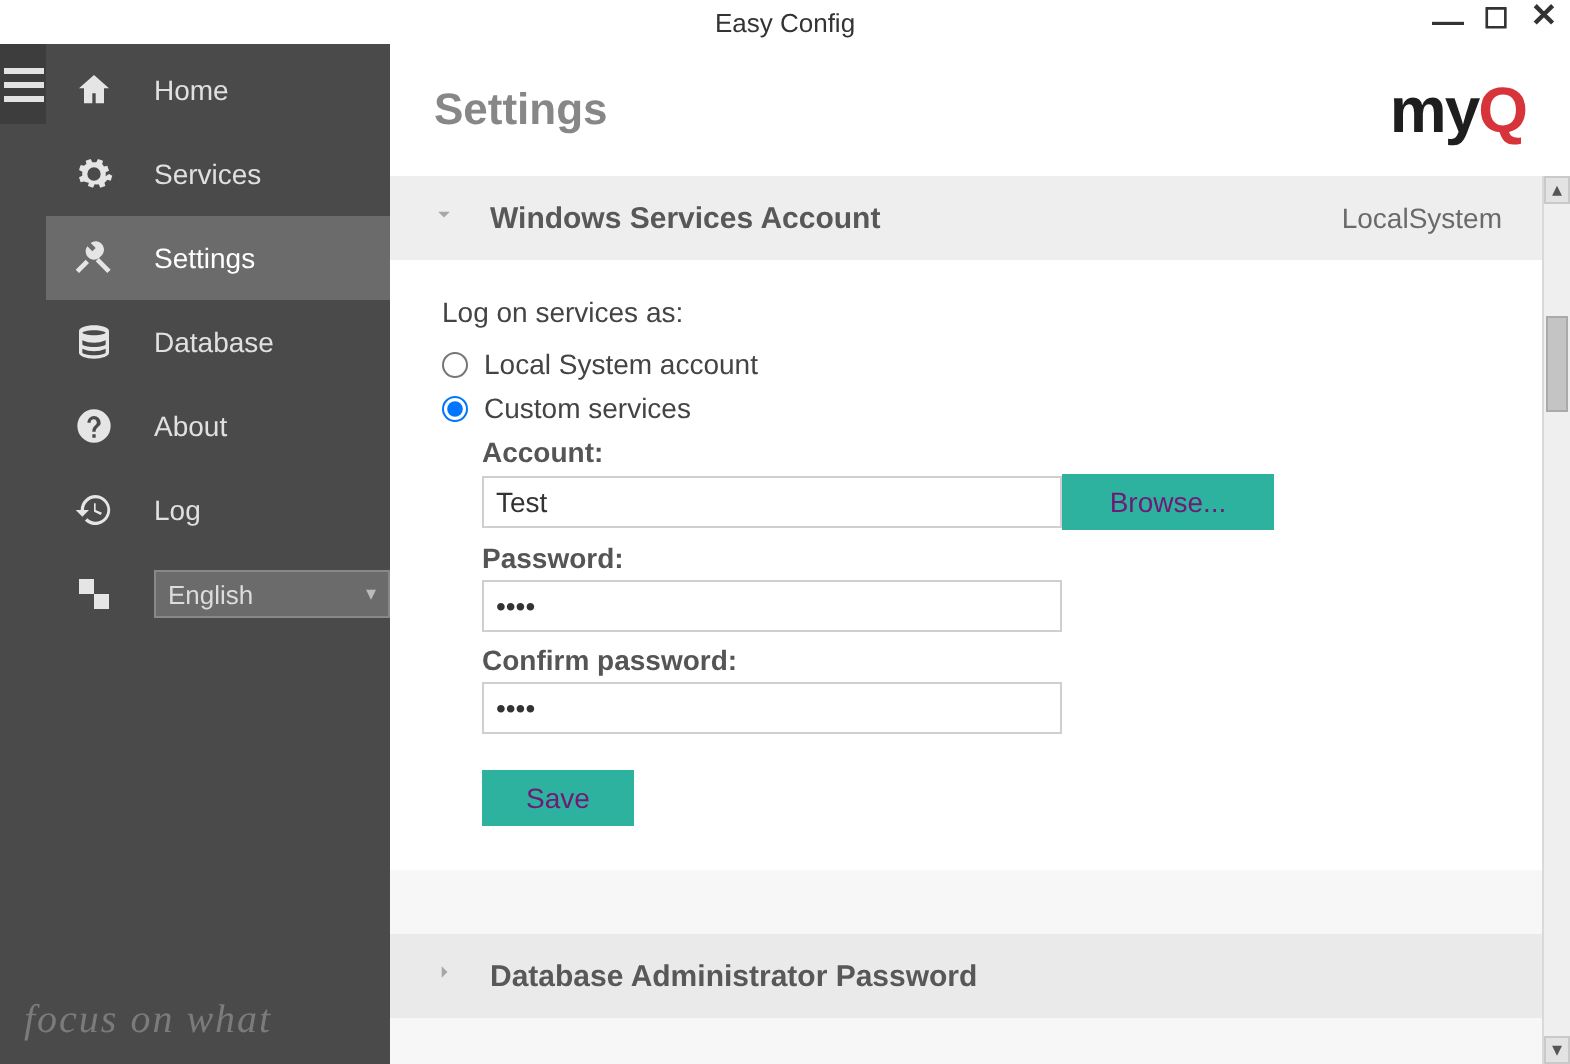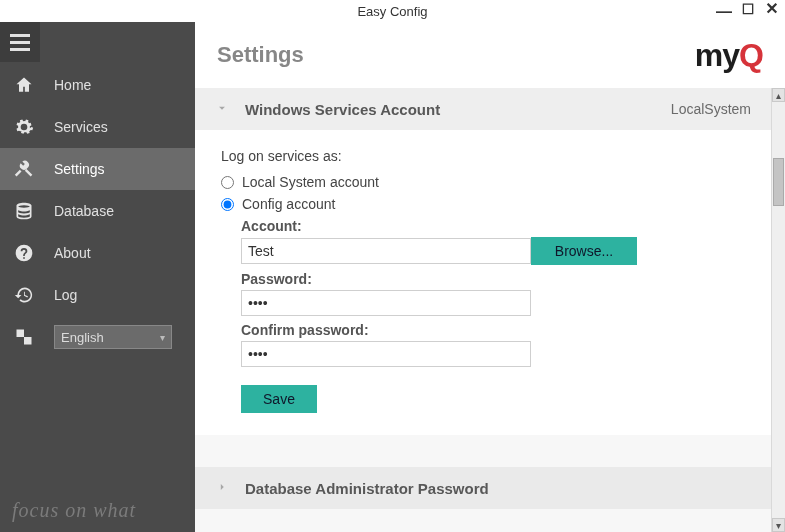--- a/index.html
+++ b/index.html
@@ -6,21 +6,21 @@
   body { width: 785px; height: 532px; overflow: hidden; background: #fff; }
 
   .titlebar { height: 22px; display: flex; align-items: center; justify-content: center; position: relative; font-size: 13px; color: #333; }
   .titlebar .win-controls { position: absolute; right: 4px; top: 1px; display: flex; gap: 6px; }
   .titlebar .win-controls span { font-size: 16px; line-height: 16px; cursor: pointer; display:inline-block; width:18px; text-align:center; font-weight:bold;}
   .wc-min { position:relative; top:3px;}
   .wc-max { font-size:14px !important;}
   
   .app { display: flex; height: 510px; }
 
-  .sidebar { width: 195px; background: #4a4a4a; color: #d8d8d8; display: flex; flex-direction: column; position:relative;}
+  .sidebar { width: 195px; background: #4a4a4a; color: #d8d8d8; display: flex; flex-direction: row; position:relative;}
   .hamburger { width:40px; height:40px; background:#3d3d3d; display:flex; flex-direction:column; justify-content:center; align-items:center; gap:4px; cursor:pointer;}
   .hamburger div { width:20px; height:3px; background:#e2e2e2; }
   .nav { margin-top:2px;}
   .nav-item { display:flex; align-items:center; height:42px; padding-left:12px; font-size:14px; color:#e0e0e0; cursor:pointer;}
   .nav-item.active { background:#6b6b6b; color:#fff;}
   .nav-item .icon { width:24px; height:24px; margin-right:18px; display:flex; align-items:center; justify-content:center; color:#e5e5e5;}
   .nav-item .icon svg { fill:#e5e5e5; }
   .lang-row { display:flex; align-items:center; height:42px; padding-left:12px;}
   .lang-row .icon { width:24px; height:24px; margin-right:18px; display:flex; align-items:center; justify-content:center;}
   .lang-select { width:118px; height:24px; background:#6b6b6b; color:#dcdcdc; border:1px solid #888; font-size:13px; padding:2px 6px; display:flex; align-items:center; justify-content:space-between;}
@@ -49,21 +49,21 @@
   .section-head.collapsed { background:#eaeaea;}
   
   .panel { background:#fff; padding:18px 26px 22px 26px; font-size:14px; color:#444;}
   .panel .legend { margin-bottom:10px;}
   .radio-row { display:flex; align-items:center; margin:6px 0; }
   .radio-row input { margin-right:8px;}
   .form-block { margin-left:20px; margin-top:6px;}
   .form-block label { display:block; margin-top:6px; margin-bottom:3px; color:#555; font-size:14px;font-weight:bold;}
   .row { display:flex; align-items:center;}
   .txt { width:290px; height:26px; border:1px solid #cfcfcf; padding:2px 6px; font-size:14px; color:#333;}
-  .btn { background:#2db2a0; color:#0f172a; border:none; height:28px; padding:0 20px; font-size:14px; cursor:pointer;}
+  .btn { background:#2db2a0; color:#701a75; border:none; height:28px; padding:0 20px; font-size:14px; cursor:pointer;}
   .btn.browse { width:106px;}
   .btn.save { margin-top:18px; width:76px; height:28px;}
   .gap { height:32px; background:#f7f7f7;}
 </style>
 </head>
 <body>
 
 <div class="titlebar">
   <span>Easy Config</span>
   <div class="win-controls">
@@ -167,21 +167,21 @@
         </div>
 
         <div class="panel">
           <div class="legend">Log on services as:</div>
           <div class="radio-row">
             <input type="radio" name="acct" style="">
             <span>Local System account</span>
           </div>
           <div class="radio-row">
             <input type="radio" name="acct" checked="" style="">
-            <span>Config account</span>
+            <span>Custom services</span>
           </div>
           <div class="form-block">
             <label>Account:</label>
             <div class="row">
               <input class="txt" type="text" value="Test" style="">
               <button class="btn browse">Browse...</button>
             </div>
             <label>Password:</label>
             <input class="txt" type="text" value="••••" style="">
             <label>Confirm password:</label>

